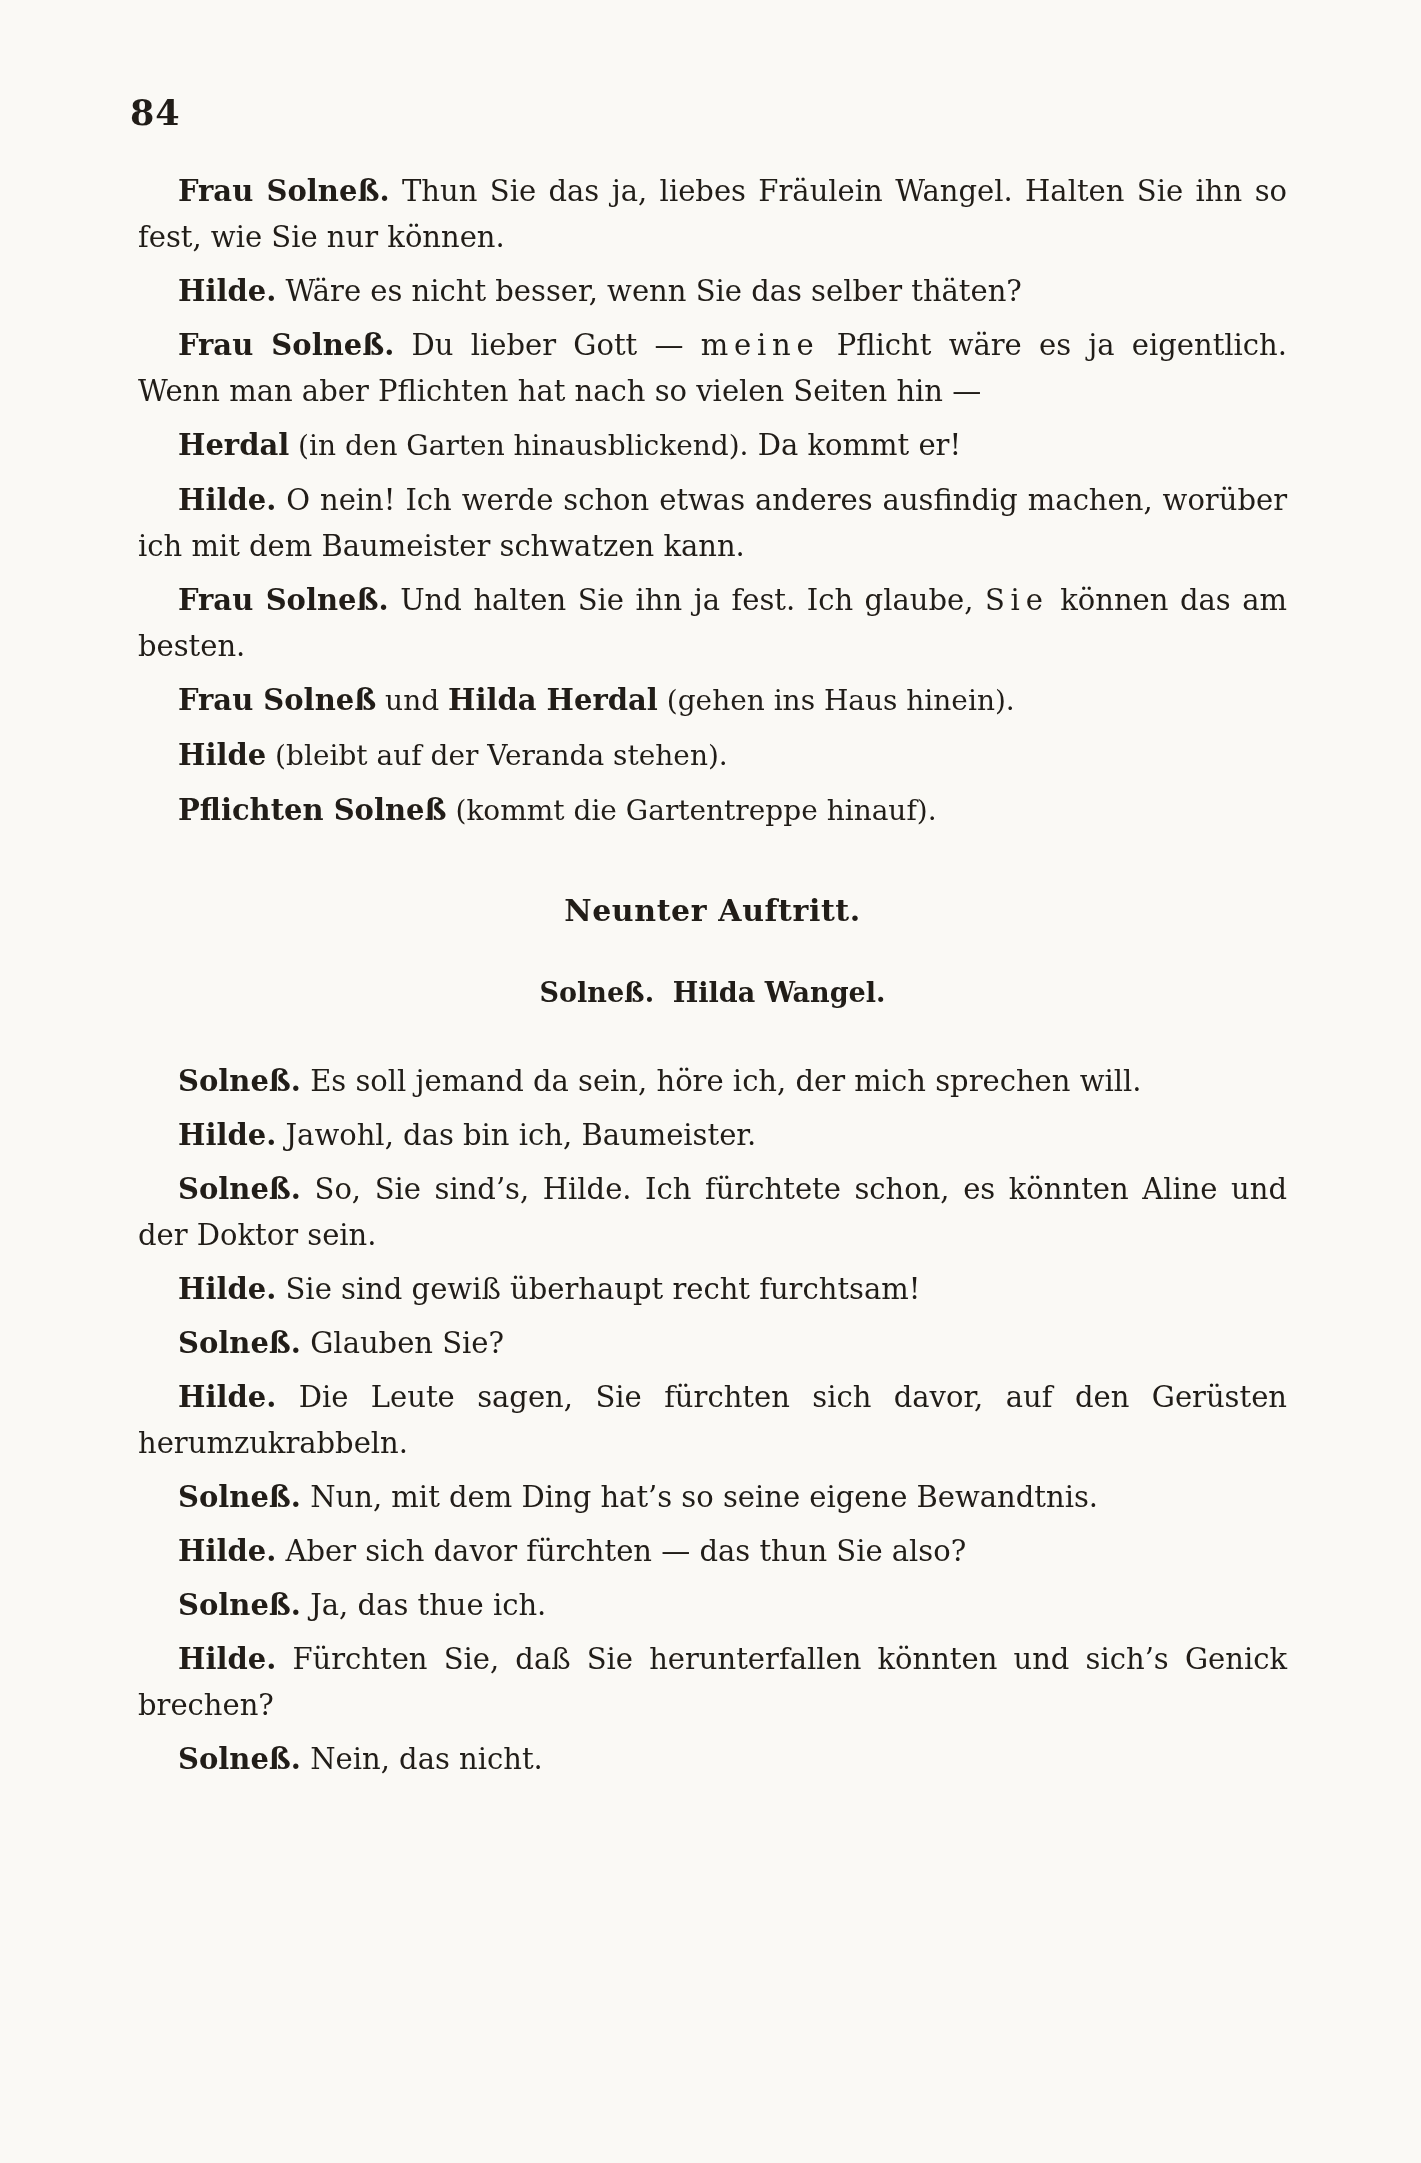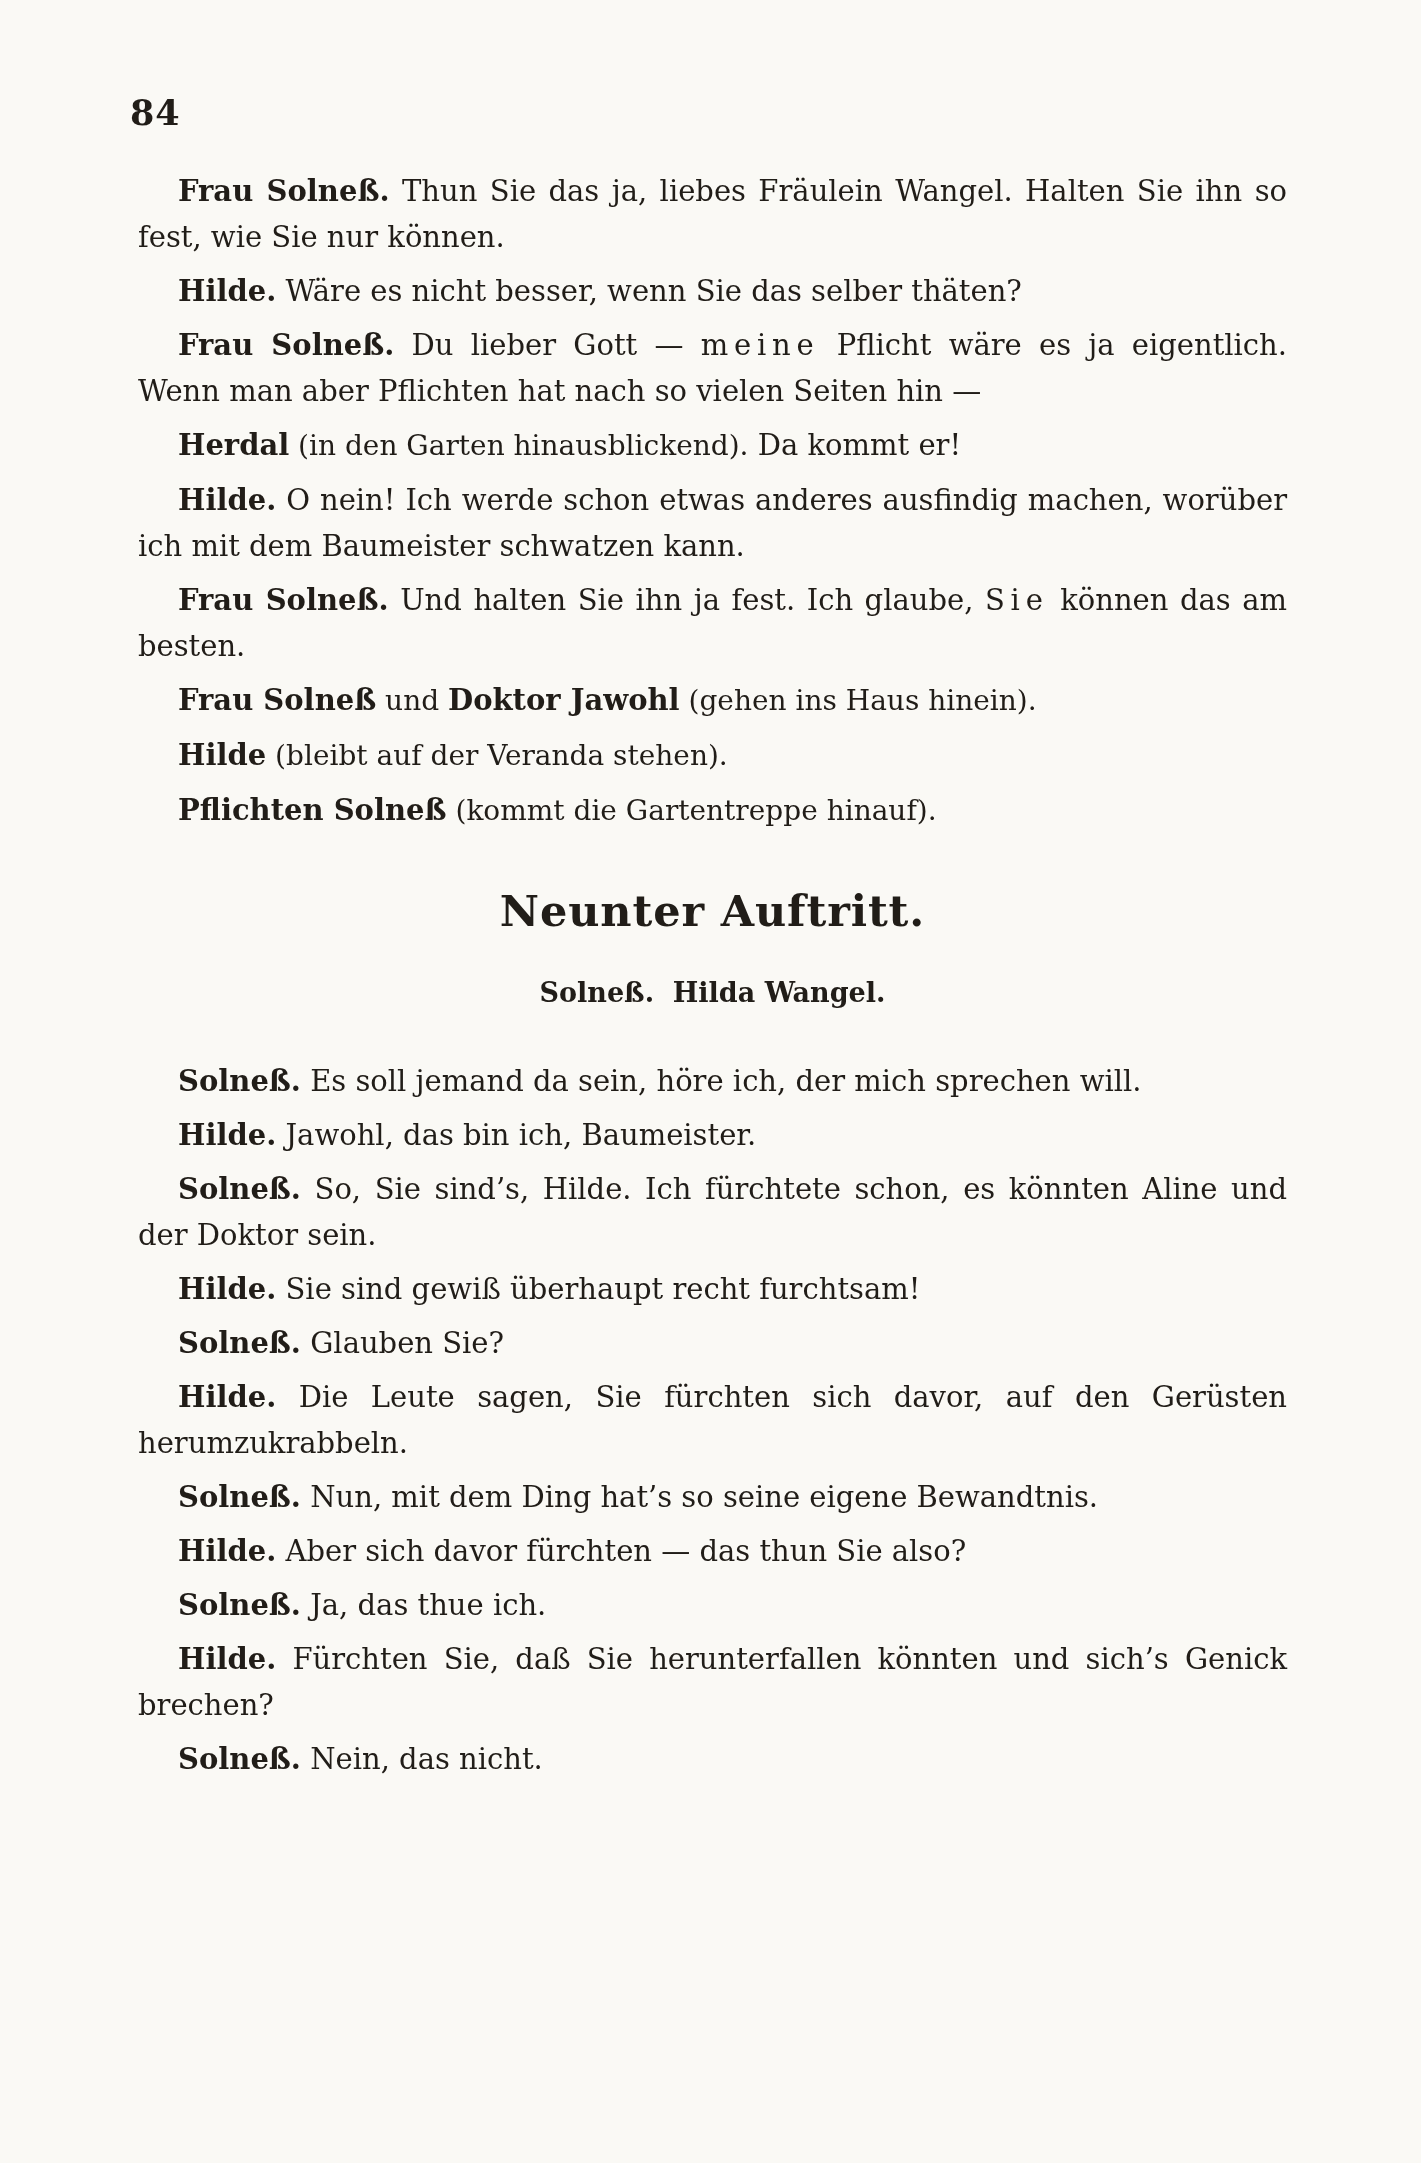--- a/index.html
+++ b/index.html
@@ -45,21 +45,21 @@
   p.dialogue-line {
     margin: 8px;
     text-indent: 40px;
   }
   .seg-speaker { font-weight: bold; }
   .seg-stage { font-size: 28px; }
   .seg-spaced { letter-spacing: 0.2em; }
   .scene-title {
     text-align: center;
     text-indent: 0;
-    font-size: 43px;
+    font-size: 30px;
     font-weight: bold;
     letter-spacing: 0.02em;
     margin: 54px 0 36px 0;
   }
   .scene-chars {
     text-align: center;
     text-indent: 0;
     font-size: 27px;
     font-weight: bold;
     white-space: pre-wrap;
@@ -75,21 +75,21 @@
   </header>
 
   <main class="text-block">
     <section id="act1">
         <p class="dialogue-line"><span class="seg-speaker">Frau Solneß.</span><span class="seg-text"> Thun Sie das ja, liebes Fräulein Wangel. Halten Sie ihn so fest, wie Sie nur können.</span></p>
         <p class="dialogue-line"><span class="seg-speaker">Hilde.</span><span class="seg-text"> Wäre es nicht besser, wenn Sie das selber thäten?</span></p>
         <p class="dialogue-line"><span class="seg-speaker">Frau Solneß.</span><span class="seg-text"> Du lieber Gott — </span><span class="seg-spaced">meine</span><span class="seg-text"> Pflicht wäre es ja eigentlich. Wenn man aber Pflichten hat nach so vielen Seiten hin —</span></p>
         <p class="dialogue-line"><span class="seg-speaker">Herdal</span><span class="seg-stage"> (in den Garten hinausblickend).</span><span class="seg-text"> Da kommt er!</span></p>
         <p class="dialogue-line"><span class="seg-speaker">Hilde.</span><span class="seg-text"> O nein! Ich werde schon etwas anderes ausfindig machen, worüber ich mit dem Baumeister schwatzen kann.</span></p>
         <p class="dialogue-line"><span class="seg-speaker">Frau Solneß.</span><span class="seg-text"> Und halten Sie ihn ja fest. Ich glaube, </span><span class="seg-spaced">Sie</span><span class="seg-text"> können das am besten.</span></p>
-        <p class="dialogue-line"><span class="seg-speaker">Frau Solneß</span><span class="seg-stage"> und </span><span class="seg-speaker">Doktor Jawohl</span><span class="seg-stage"> (gehen ins Haus hinein).</span></p>
+        <p class="dialogue-line"><span class="seg-speaker">Frau Solneß</span><span class="seg-stage"> und </span><span class="seg-speaker">Hilda Herdal</span><span class="seg-stage"> (gehen ins Haus hinein).</span></p>
         <p class="dialogue-line"><span class="seg-speaker">Hilde</span><span class="seg-stage"> (bleibt auf der Veranda stehen).</span></p>
         <p class="dialogue-line"><span class="seg-speaker">Pflichten Solneß</span><span class="seg-stage"> (kommt die Gartentreppe hinauf).</span></p>
       </section>
 
     <h2 class="scene-title">Neunter Auftritt.</h2>
     <div class="scene-chars">Solneß.  Hilda Wangel.</div>
 
     <section id="act2">
         <p class="dialogue-line"><span class="seg-speaker">Solneß.</span><span class="seg-text"> Es soll jemand da sein, höre ich, der mich sprechen will.</span></p>
         <p class="dialogue-line"><span class="seg-speaker">Hilde.</span><span class="seg-text"> Jawohl, das bin ich, Baumeister.</span></p>

